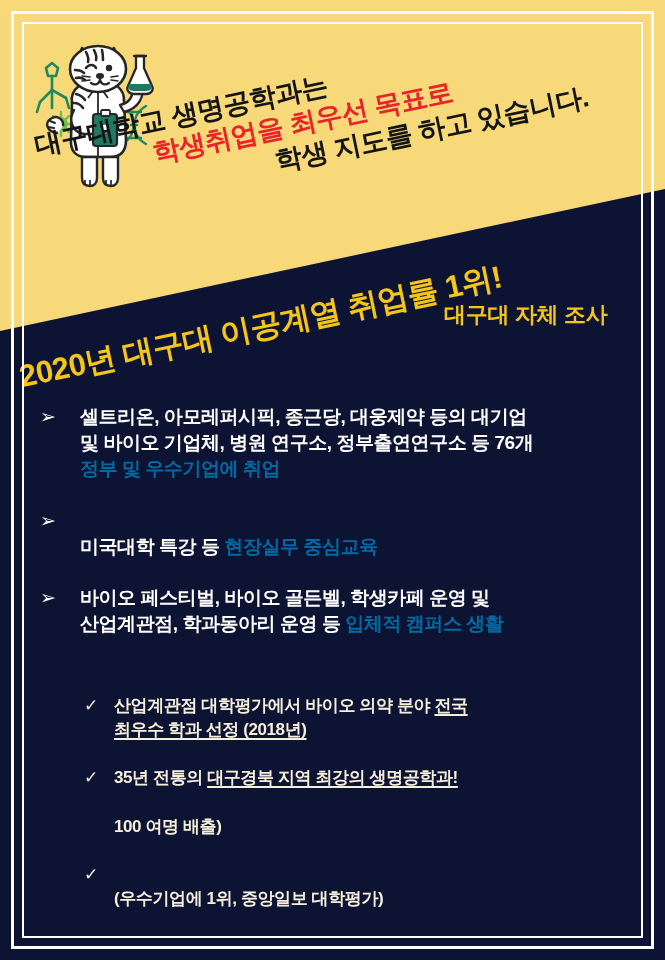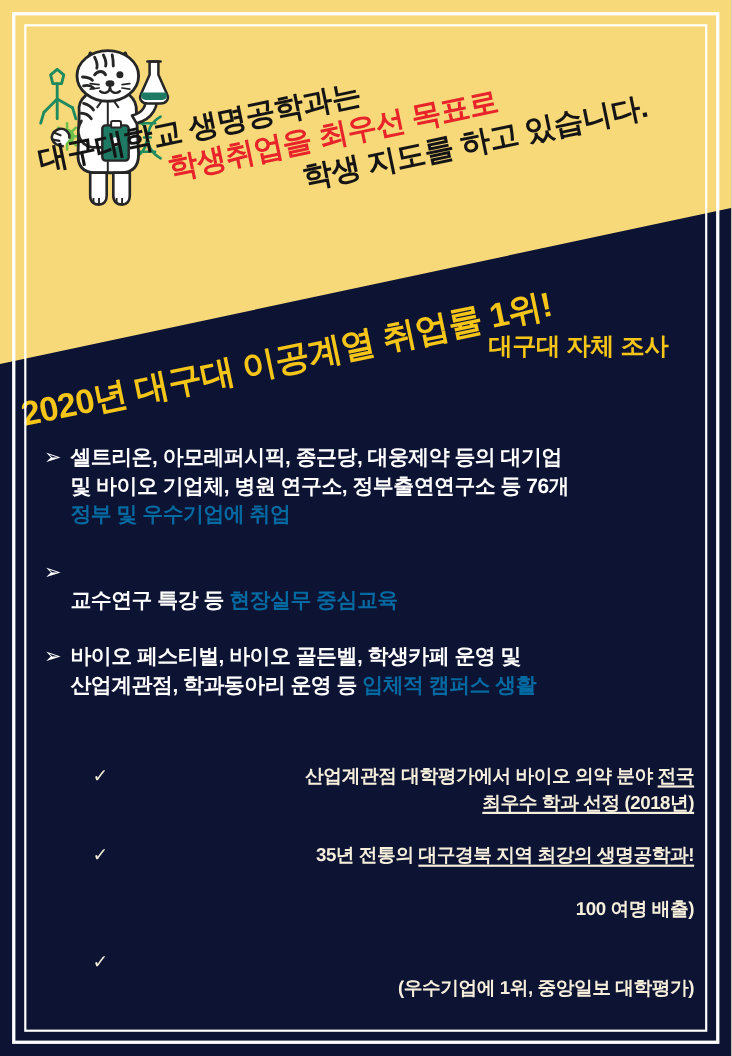--- a/index.html
+++ b/index.html
@@ -102,20 +102,21 @@
     color:#ffffff;
     font-weight:400;
   }
   .bullet-body{
     flex:1 1 auto;
     font-size:19px;
     line-height:1.38;
     color:#ffffff;
     font-weight:700;
     letter-spacing:-0.45px;
+    margin-left:16px;
   }
   .bullet-body .gold{ color:#0369a1; }
 
   
   .checks{
     position:absolute;
     left:84px; top:694px; right:34px;
     z-index:5;
   }
   .check-row{ display:flex; margin-bottom:24px; }
@@ -127,21 +128,20 @@
     color:#f2ecd8;
     font-weight:400;
   }
   .check-body{
     flex:1 1 auto;
     font-size:17px;
     line-height:1.42;
     color:#f6efdc;
     font-weight:700;
     letter-spacing:-0.4px;
-    text-align:right;
   }
   .u{ text-decoration:underline; text-underline-offset:3px; text-decoration-thickness:1.5px; }
 </style>
 </head>
 <body>
 
 <div id="poster">
 
   <div class="navy-panel"></div>
 
@@ -264,21 +264,21 @@
         <span>셀트리온, 아모레퍼시픽, 종근당, 대웅제약 등의 대기업</span><br>
         <span>및 바이오 기업체, 병원 연구소, 정부출연연구소 등 76개</span><br>
         <span class="gold">정부 및 우수기업에 취업</span>
       </span>
     </div>
 
     <div class="bullet-row">
       <span class="bullet-mark">➢</span>
       <span class="bullet-body">
         <br>
-        <span>교수연구 특강 등 </span><span class="gold">현장실무 중심교육</span>
+        <span>미국대학 특강 등 </span><span class="gold">현장실무 중심교육</span>
       </span>
     </div>
 
     <div class="bullet-row">
       <span class="bullet-mark">➢</span>
       <span class="bullet-body">
         <span>바이오 페스티벌, 바이오 골든벨, 학생카페 운영 및</span><br>
         <span>산업계관점, 학과동아리 운영 등 </span><span class="gold">입체적 캠퍼스 생활</span>
       </span>
     </div>

